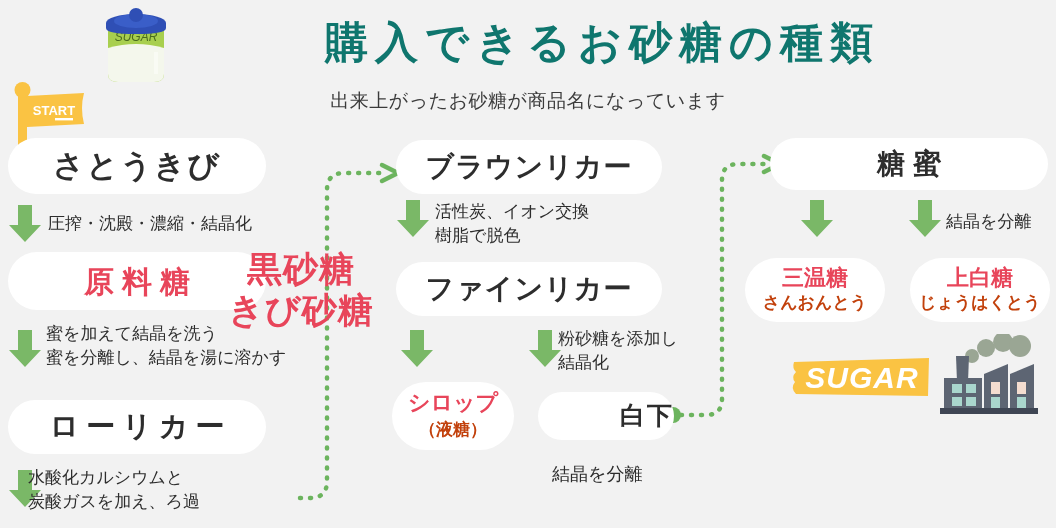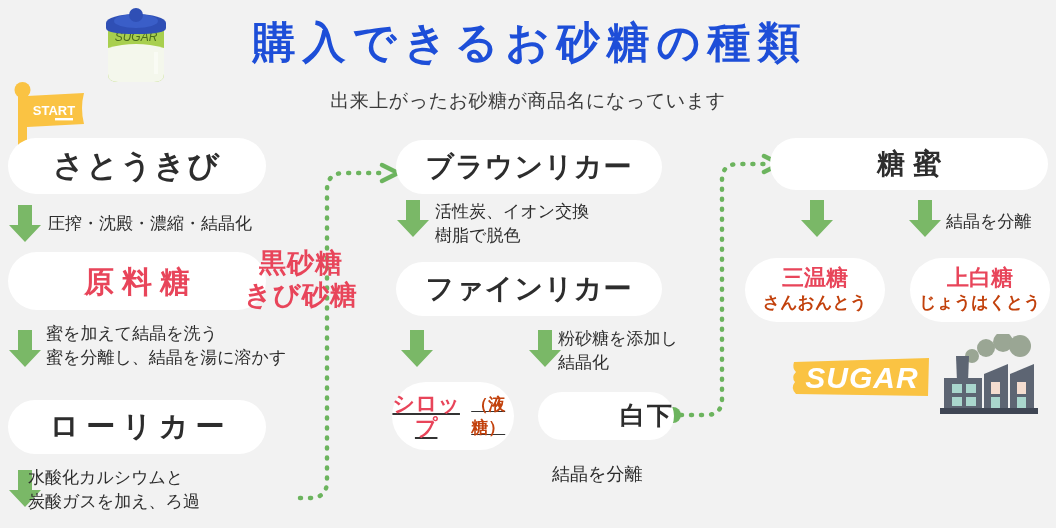--- a/index.html
+++ b/index.html
@@ -21,22 +21,22 @@
     background: #f2f2f2;
   }
   .abs { position: absolute; }
 
   
   #title {
     left: 180px; top: 14px; width: 700px;
     font-size: 43px;
     font-weight: bold;
     letter-spacing: 7px;
-    color: #1d4ed8;
-    text-align: center;
+    color: #0f766e;
+    text-align: right;
     line-height: 56px;
     white-space: nowrap;
   }
   #subtitle {
     left: 228px; top: 86px; width: 600px;
     font-size: 19px;
     color: #3b3b3b;
     text-align: center;
     letter-spacing: 0.5px;
     line-height: 30px;
@@ -153,21 +153,21 @@
     <svg class="arrow" width="34" height="38" viewBox="0 0 34 38">
       <path d="M10 0 L24 0 L24 20 L33 20 L17 37 L1 20 L10 20 Z" fill="#7ab867"></path>
     </svg>
   </div>
   <div class="abs steptext" style="left:48px; top:212px; width:290px;">圧搾・沈殿・濃縮・結晶化</div>
 
   <div class="abs pill" style="left:8px; top:252px; width:258px; height:58px;">
     <span class="main red" style="font-size:30px; letter-spacing:8px; padding-left:8px;">原料糖</span>
   </div>
 
-  <div class="abs redlabel" style="left:228px; top:248px; width:146px; font-size:27px; letter-spacing:1px;">黒砂糖
+  <div class="abs redlabel" style="left:228px; top:248px; width:146px; font-size:35px; letter-spacing:1px;">黒砂糖
 きび砂糖</div>
 
   <div class="abs" style="left:8px; top:330px;">
     <svg class="arrow" width="34" height="38" viewBox="0 0 34 38">
       <path d="M10 0 L24 0 L24 20 L33 20 L17 37 L1 20 L10 20 Z" fill="#7ab867"></path>
     </svg>
   </div>
   <div class="abs steptext" style="left:46px; top:322px; width:300px;">蜜を加えて結晶を洗う
 蜜を分離し、結晶を湯に溶かす</div>
 
@@ -206,21 +206,21 @@
   </div>
 
   <div class="abs" style="left:528px; top:330px;">
     <svg class="arrow" width="34" height="38" viewBox="0 0 34 38">
       <path d="M10 0 L24 0 L24 20 L33 20 L17 37 L1 20 L10 20 Z" fill="#7ab867"></path>
     </svg>
   </div>
   <div class="abs steptext" style="left:558px; top:327px; width:180px;">粉砂糖を添加し
 結晶化</div>
 
-  <div class="abs pill" style="left:392px; top:382px; width:122px; height:68px; flex-direction:row; gap:2px;text-decoration:underline;">
+  <div class="abs pill" style="left:392px; top:382px; width:122px; height:68px; flex-direction:column; gap:2px;">
     <span class="main red" style="font-size:22px;">シロップ</span>
     <span class="sub red" style="font-size:17px;">（液糖）</span>
   </div>
 
   <div class="abs pill" style="left:538px; top:392px; width:136px; height:48px;justify-content:flex-end;">
     <span class="main" style="font-size:25px; letter-spacing:2px;">白下</span>
   </div>
 
   <div class="abs steptext" style="left:552px; top:462px; width:180px; font-size:18px;">結晶を分離</div>
 

